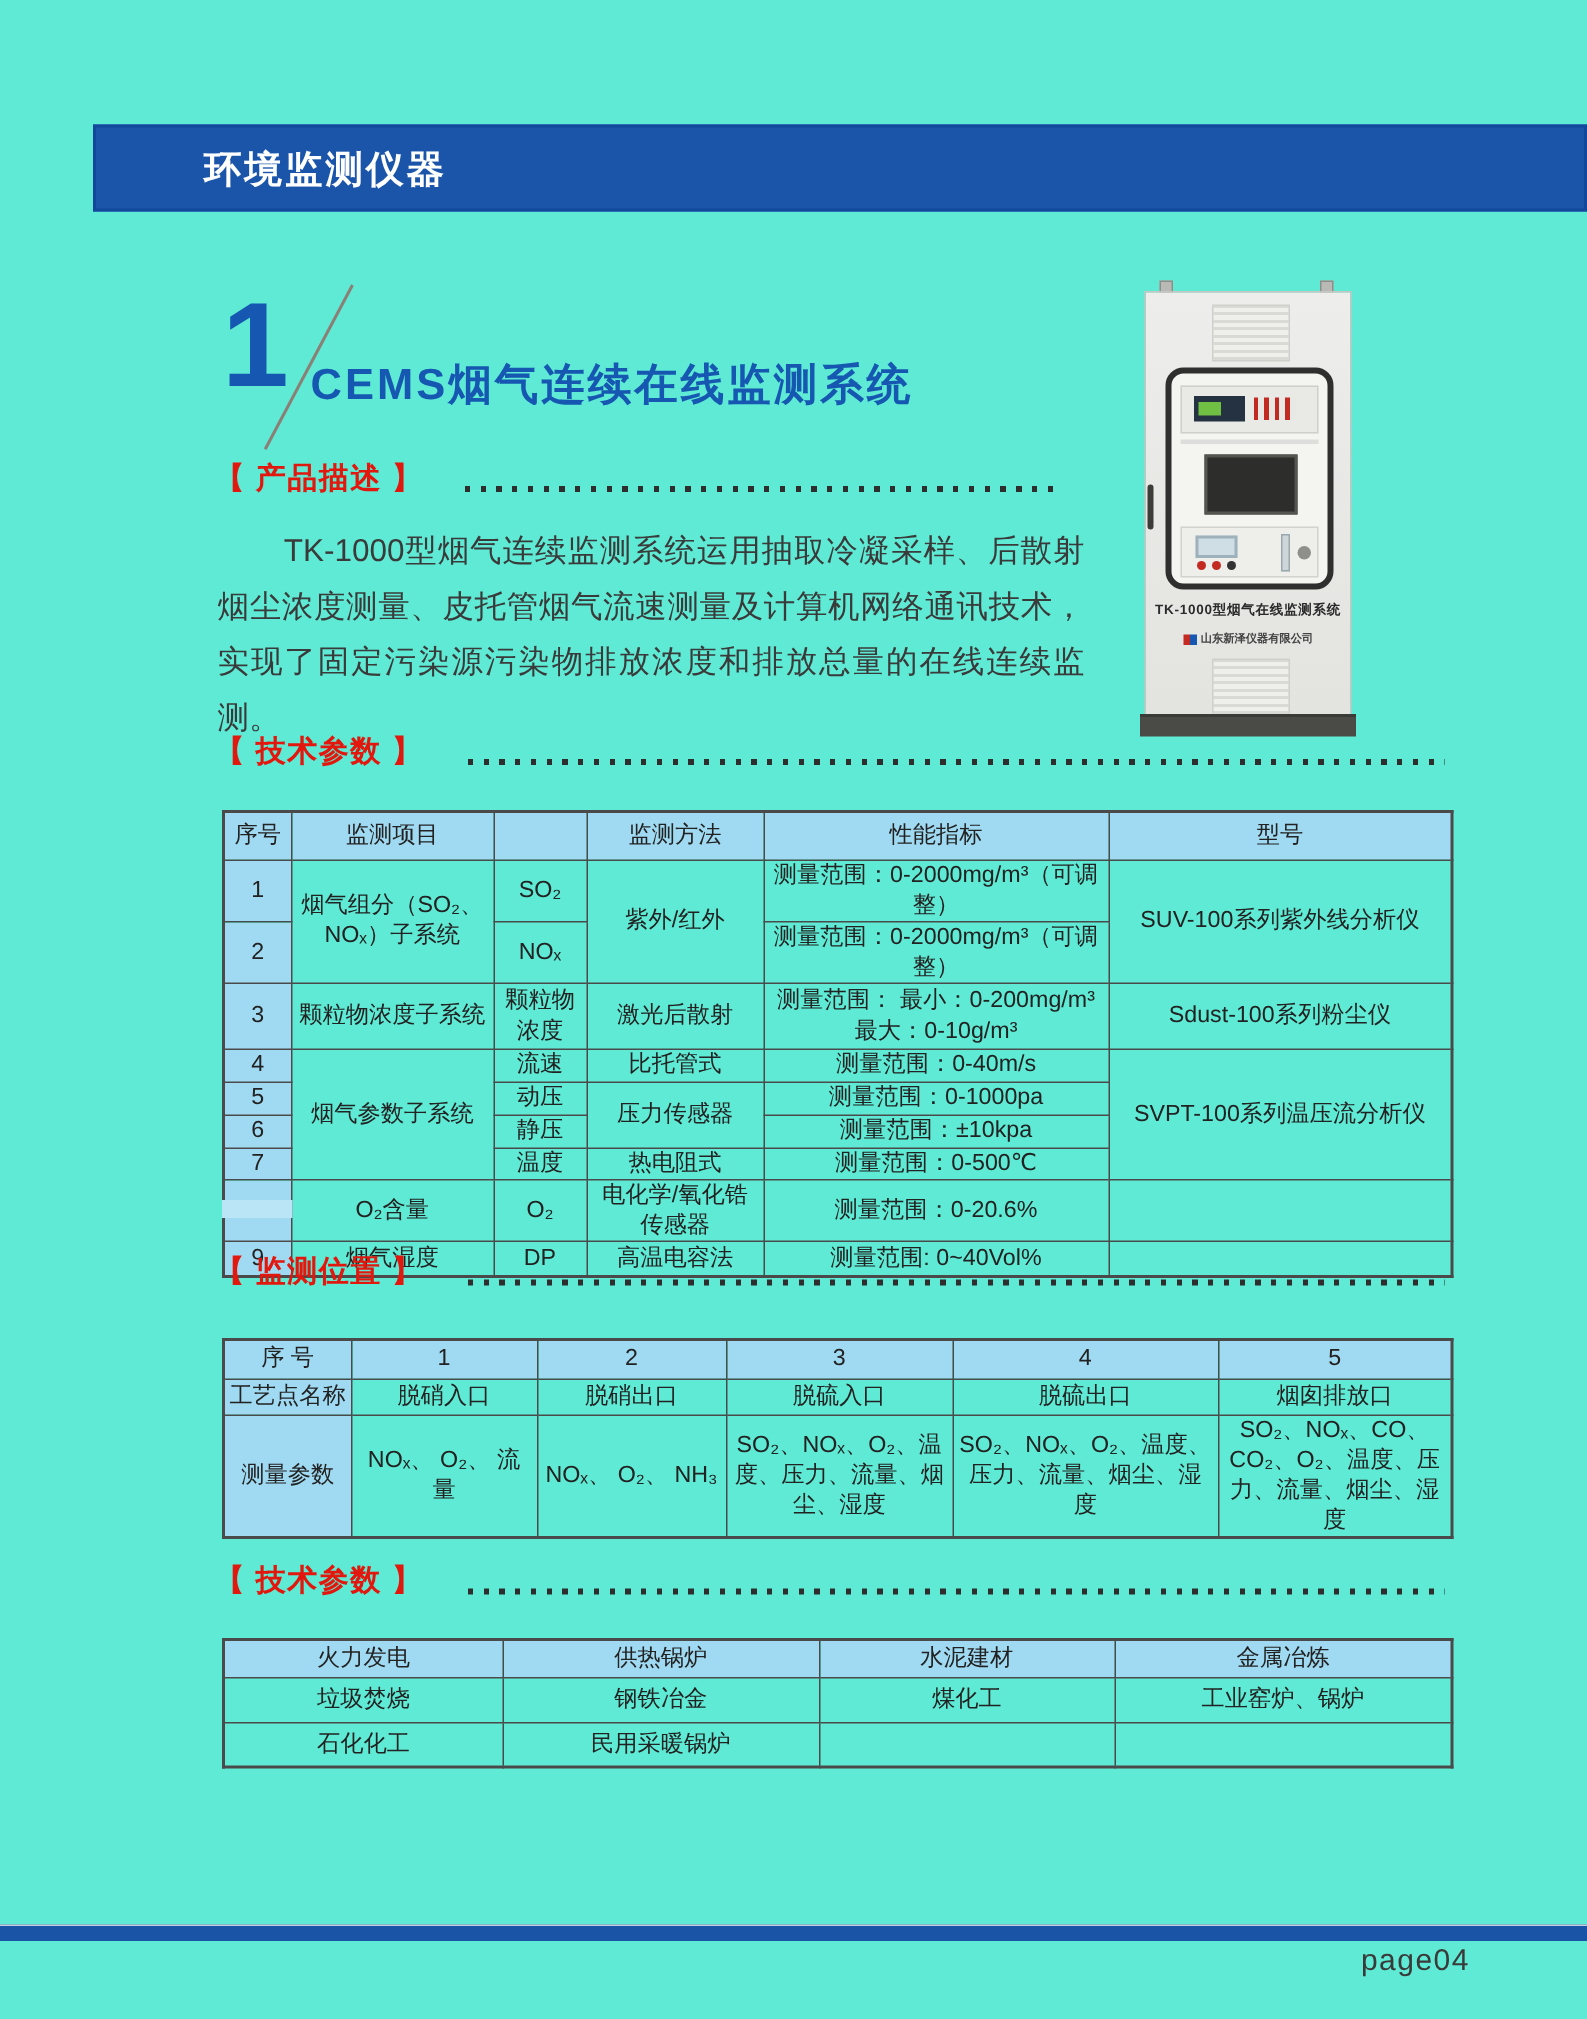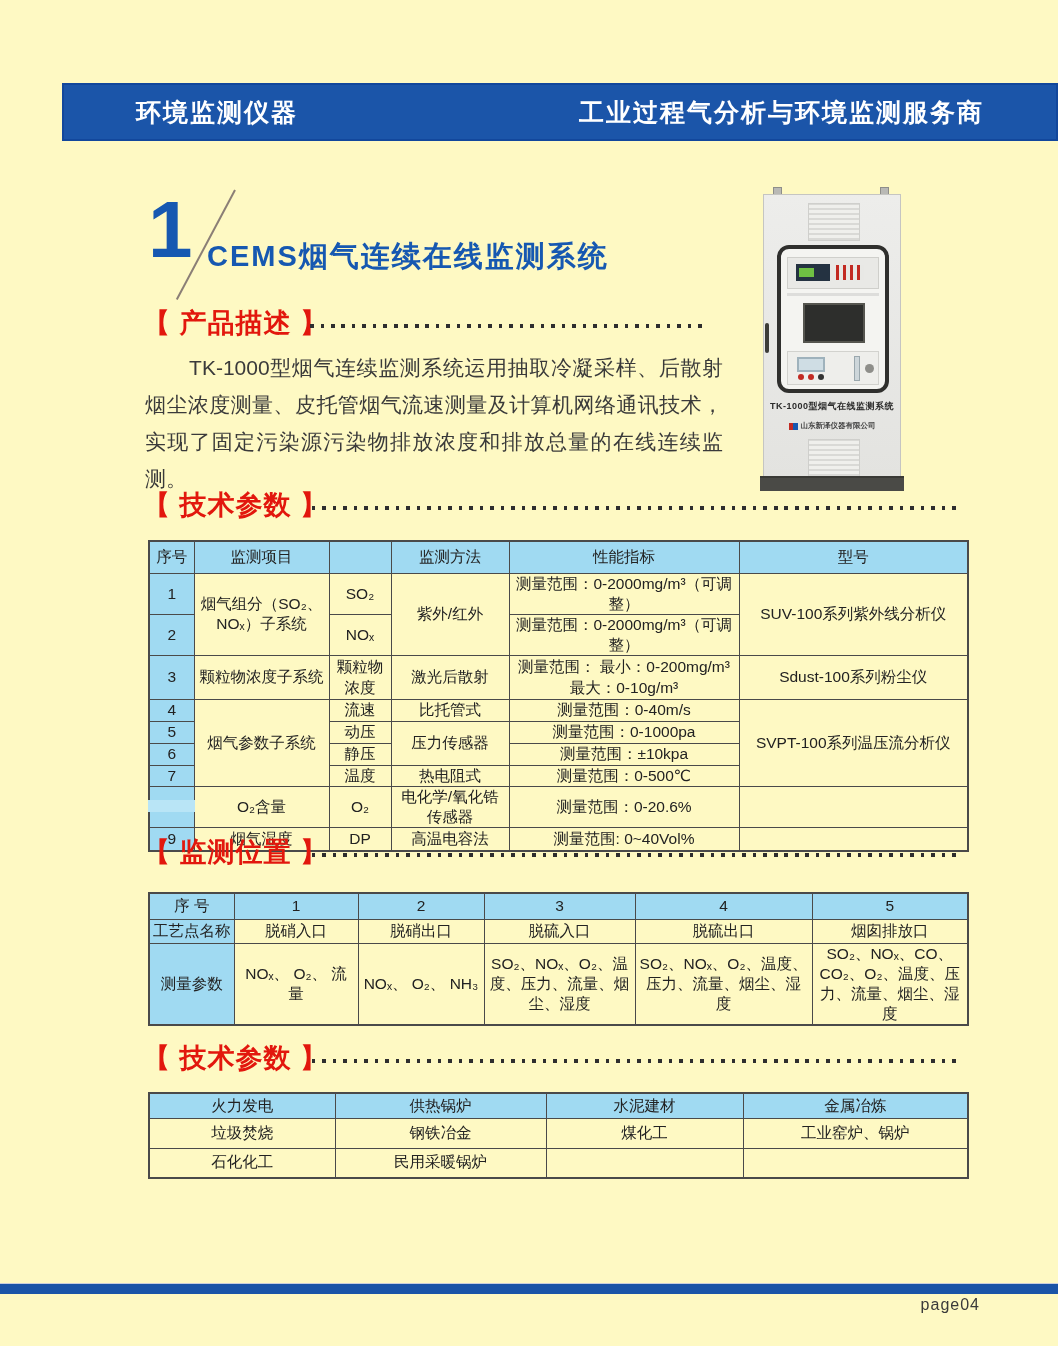--- a/index.html
+++ b/index.html
@@ -1,34 +1,34 @@
 <!DOCTYPE html>
 <html><head>
 <meta charset="utf-8">
 <style>
   html,body{margin:0;padding:0;}
   body{font-family:"Liberation Sans","DejaVu Sans",sans-serif;background:#ffffff;}
-  #page{position:relative;width:1058px;height:1346px;background:#fef9c3;overflow:hidden;margin:0 auto;}
+  #page{position:relative;width:1058px;height:1346px;background:#5eead4;overflow:hidden;margin:0 auto;}
 
   
   .top-bar{position:absolute;left:62px;right:0;top:83px;height:58px;background:#1B55A9;
     border:2px solid #12479C;box-sizing:border-box;display:flex;align-items:center;
     justify-content:space-between;padding:0 72px;color:#ffffff;font-weight:bold;
     font-size:25px;letter-spacing:2px;}
 
   
   .big-num{position:absolute;left:148px;top:190px;font-size:80px;font-weight:bold;
     color:#1658B1;line-height:1;}
   .slash{position:absolute;left:234px;top:190px;width:2px;height:124px;background:#8B7F76;
     transform:rotate(28deg);transform-origin:top center;}
   .sec-title{position:absolute;left:207px;top:237px;font-size:29px;font-weight:bold;
     color:#1658B1;letter-spacing:2px;}
 
   
-  .sec-head{position:absolute;color:#E2170D;font-size:27px;font-weight:bold;letter-spacing:1px;}
+  .sec-head{position:absolute;color:#E2170D;font-size:20px;font-weight:bold;letter-spacing:1px;}
   .dots{position:absolute;height:4px;
     background:repeating-linear-gradient(90deg,#2e2e2e 0 3.5px,transparent 3.5px 10.5px);}
 
   
   .desc-par{position:absolute;left:145px;top:349px;width:578px;font-size:21px;
     line-height:37px;color:#3a3a3a;text-align:justify;text-indent:2.1em;}
 
   
   table.t{position:absolute;border-collapse:collapse;table-layout:fixed;
     border:2px solid #4a4a4a;}
@@ -77,31 +77,30 @@
     justify-content:center;gap:3px;font-size:7.5px;color:#444;font-weight:bold;}
   .logo-sq{width:9px;height:7px;background:linear-gradient(90deg,#c22a22 50%,#1658B1 50%);}
   .handle{position:absolute;left:1px;top:128px;width:4px;height:30px;background:#3c3c38;
     border-radius:2px;}
   .cab-base{position:absolute;left:-3px;right:-3px;bottom:0;height:13px;background:#4a4a46;
     border-top:2px solid #3a3a36;}
 
   
   .foot-bar{position:absolute;left:0;right:0;top:1283px;height:10px;background:#1A54A7;
     border-top:1px solid #c9cedb;}
-  .page-num{position:absolute;right:78px;top:1296px;font-size:16px;color:#3a3a3a;
+  .page-num{position:absolute;right:78px;top:1296px;font-size:20px;color:#3a3a3a;
     letter-spacing:1px;text-align:right;}
 </style>
 </head>
 <body>
 
 <div id="page">
 
   <div class="top-bar">
     <span>环境监测仪器</span>
-    <span>工业过程气分析与环境监测服务商</span>
   </div>
 
   <div class="big-num">1</div>
   <div class="slash"></div>
   <div class="sec-title">CEMS烟气连续在线监测系统</div>
 
   <div class="sec-head" style="left:143px;top:305px;">【 产品描述 】</div>
   <div class="dots" style="left:310px;top:324px;width:392px;"></div>
   <div class="desc-par">TK-1000型烟气连续监测系统运用抽取冷凝采样、后散射烟尘浓度测量、皮托管烟气流速测量及计算机网络通讯技术，实现了固定污染源污染物排放浓度和排放总量的在线连续监测。</div>
 
@@ -283,21 +282,21 @@
       <td class="blue">供热锅炉</td>
       <td class="blue">水泥建材</td>
       <td class="blue">金属冶炼</td>
     </tr>
     <tr style="height:30px;padding-left:30px;">
       <td>垃圾焚烧</td>
       <td>钢铁冶金</td>
       <td>煤化工</td>
       <td>工业窑炉、锅炉</td>
     </tr>
-    <tr style="height:30px;font-family:Liberation Mono, monospace;">
+    <tr style="height:30px;">
       <td>石化化工</td>
       <td>民用采暖锅炉</td>
       <td></td>
       <td></td>
     </tr>
   </tbody>
     </table>
 
   <div class="foot-bar"></div>
   <div class="page-num">page04</div>

